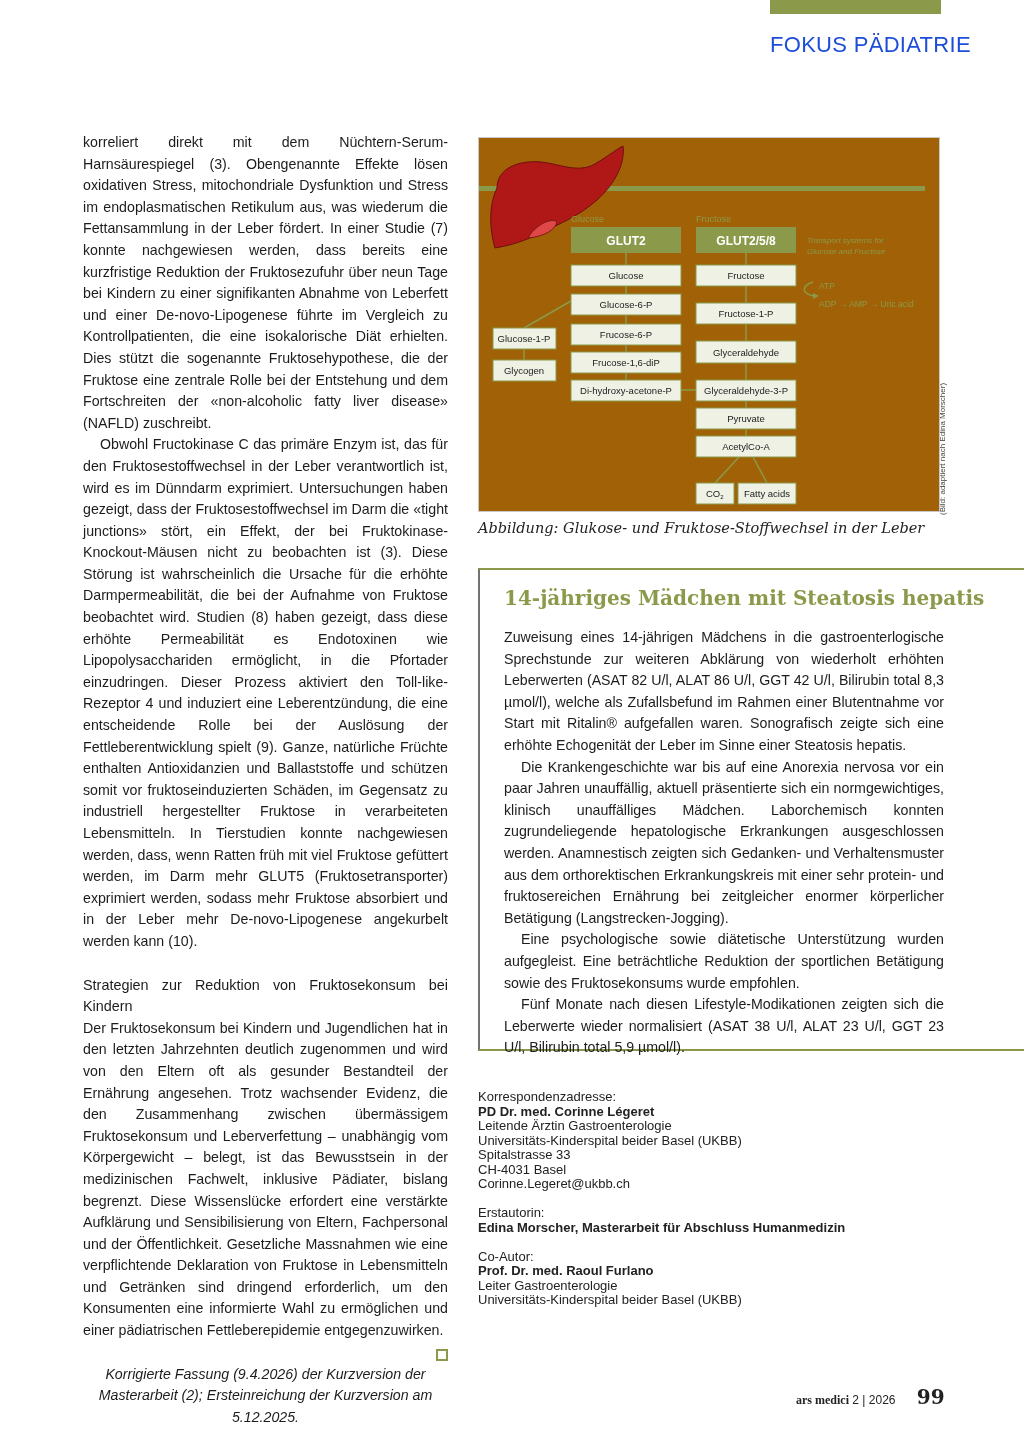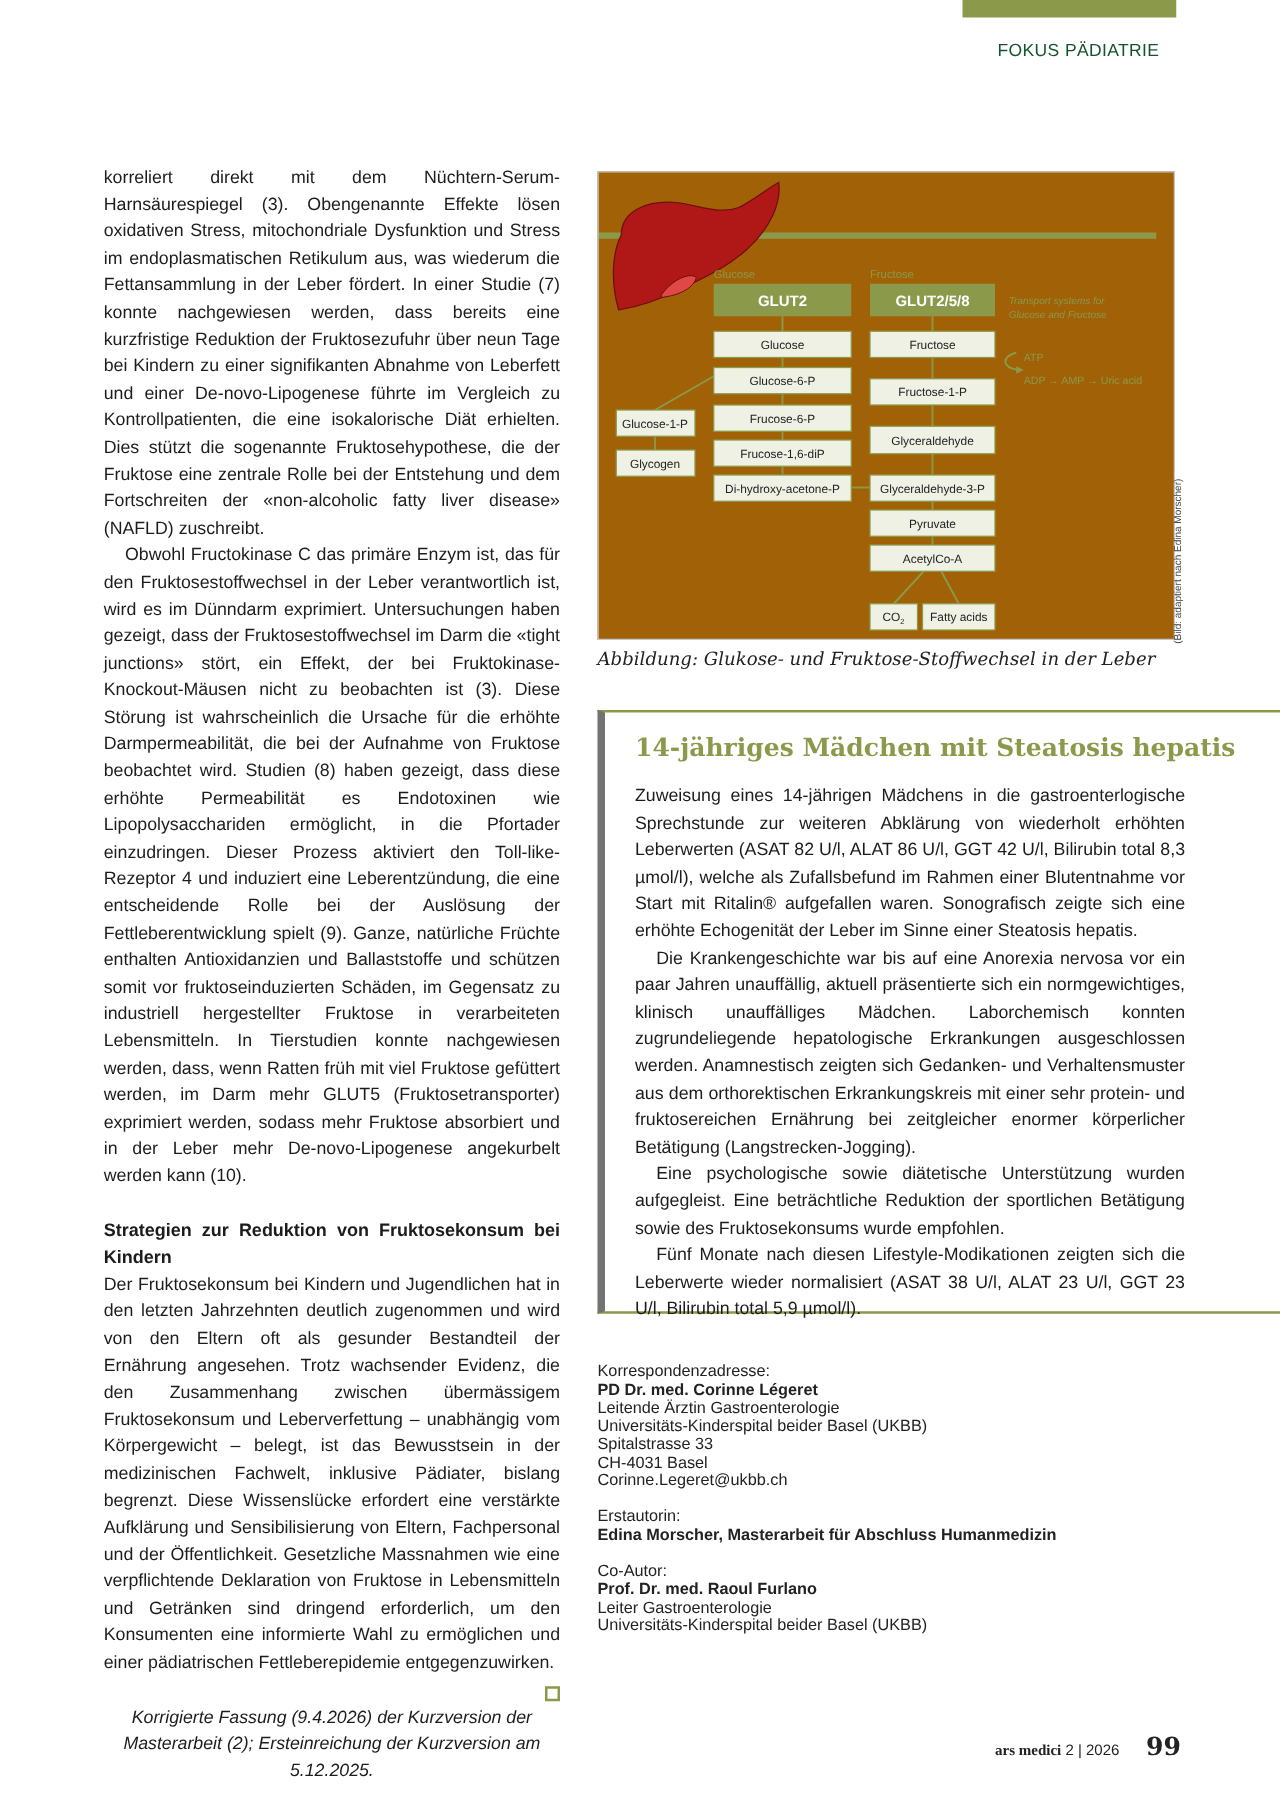--- a/index.html
+++ b/index.html
@@ -1,33 +1,33 @@
 <!DOCTYPE html>
 <html><head>
 <meta charset="utf-8">
 <style>
   html, body { margin: 0; padding: 0; background: #ffffff; }
   body { width: 1024px; height: 1448px; position: relative; overflow: hidden;
          font-family: "Liberation Sans", "DejaVu Sans", sans-serif; color: #1c1c1c; }
   .topbar { position: absolute; left: 770px; top: 0; width: 171px; height: 14px; background: #8a9a4a; }
-  .section-title { position: absolute; left: 770px; top: 32px; font-size: 14px; letter-spacing: 0.3px; color: #14532d; margin-left: 28px; }
+  .section-title { position: absolute; left: 770px; top: 32px; font-size: 22px; letter-spacing: 0.3px; color: #1d4ed8; }
 
   .col-left { position: absolute; left: 83px; top: 132px; width: 365px; font-size: 14.2px; line-height: 21.6px; text-align: justify; }
   .col-left p { margin: 0; }
   .col-left p.indent { text-indent: 17px; }
-  .subhead { font-weight: bold; margin-top: 22px !important; font-size: 14.4px; }
+  .subhead { font-weight: normal; margin-top: 22px !important; font-size: 14.4px; }
   .end-mark { display: inline-block; float: right; width: 8px; height: 8px; border: 2px solid #8a9a4a; margin-top: 7px; }
   .note { margin-top: 22px !important; font-style: italic; text-align: center; }
 
   .figure { position: absolute; left: 478px; top: 137px; width: 462px; height: 375px; border: 1px solid #c8c8c8; box-sizing: border-box; background: #a16207; }
   .figure svg { position: absolute; left: 0; top: 0; }
   .credit { position: absolute; left: 938px; top: 515px; transform: rotate(-90deg); transform-origin: left top; font-size: 8px; color: #444; white-space: nowrap; }
   .caption { position: absolute; left: 478px; top: 520px; font-family: "DejaVu Serif", "Liberation Serif", serif; font-style: italic; font-size: 14.5px; color: #222; }
 
-  .case-box { position: absolute; left: 478px; top: 568px; width: 546px; height: 483px; border-top: 2px solid #8a9a4a; border-left: 6px solid #737373; border-bottom: 2px solid #8a9a4a; box-sizing: border-box; }
+  .case-box { position: absolute; left: 478px; top: 568px; width: 546px; height: 483px; border-top: 2px solid #8a9a4a; border-left: 2px solid #737373; border-bottom: 2px solid #8a9a4a; box-sizing: border-box; }
   .case-title { position: absolute; left: 24px; top: 16px; font-family: "DejaVu Serif", "Liberation Serif", serif; font-weight: bold; font-size: 20px; color: #8a9a4a; }
   .case-body { position: absolute; left: 24px; top: 57px; width: 440px; font-size: 14.2px; line-height: 21.6px; text-align: justify; }
   .case-body p { margin: 0; }
   .case-body p.indent { text-indent: 17px; }
 
   .contact { position: absolute; left: 478px; top: 1090px; font-size: 13px; line-height: 14.5px; color: #222; }
   .contact .b { font-weight: bold; }
   .contact .gap { height: 14.5px; }
 
   .footer { position: absolute; left: 796px; top: 1385px; font-size: 12px; color: #222; }

